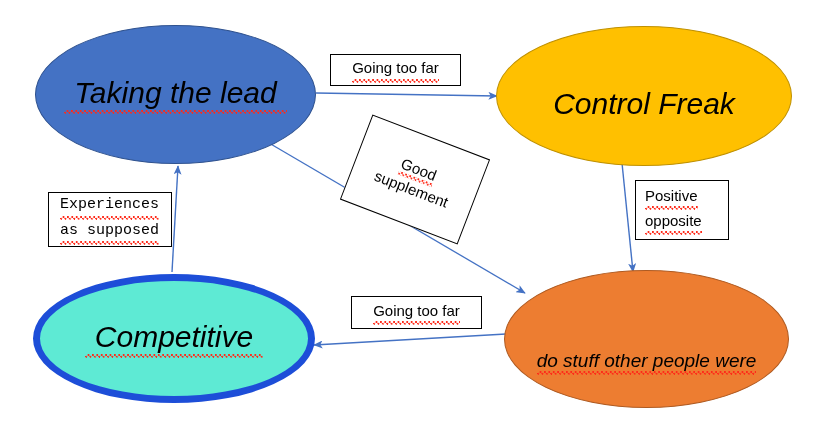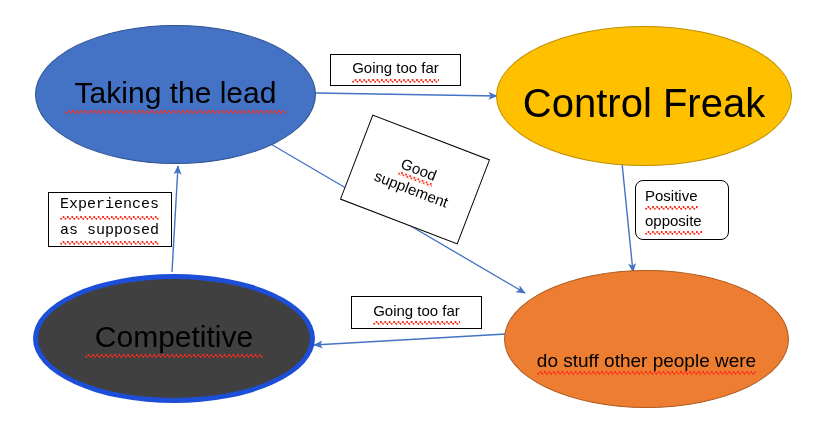--- a/index.html
+++ b/index.html
@@ -32,20 +32,21 @@
     justify-content: center;
     border-radius: 50%;
     box-sizing: border-box;
     text-align: center;
   }
   .node-label {
     color: #000000;
     line-height: 1.18;
     padding: 0 10px;
     white-space: pre-line;
+    font-style: italic;
   }
   
   .sp {
     background-image:
       radial-gradient(circle at 1.1px 2.6px, #ff2a19 0.95px, rgba(255,255,255,0) 1.15px),
       radial-gradient(circle at 3.3px 0.9px, #ff2a19 0.95px, rgba(255,255,255,0) 1.15px);
     background-size: 4.4px 4px;
     background-repeat: repeat-x;
     background-position: 0 100%;
     padding-bottom: 4px;
@@ -54,25 +55,25 @@
     left: 35px; top: 25px; width: 281px; height: 139px;
     background: #4472C4;
     border: 1px solid #2F528F;
   }
   .node-blue .node-label { font-size: 30px; }
   .node-amber {
     left: 496px; top: 26px; width: 296px; height: 140px;
     background: #FFC000;
     border: 1px solid #BF9000;
   }
-  .node-amber .node-label { font-size: 40px; margin-top: 16px; }
+  .node-amber .node-label { font-size: 30px; margin-top: 16px; }
   .node-green {
     left: 33px; top: 274px; width: 282px; height: 129px;
-    background: #404040;
-    border: 5px solid #1d4ed8;
+    background: #5eead4;
+    border: 7px solid #1d4ed8;
   }
   .node-green .node-label { font-size: 30px; }
   .node-orange {
     left: 504px; top: 270px; width: 285px; height: 138px;
     background: #ED7D31;
     border: 1px solid #AE5A21;
   }
   .node-orange .node-label { font-size: 19px; }
   .label-box {
     position: absolute;
@@ -98,21 +99,20 @@
   .lb-experiences {
     left: 48px; top: 192px; width: 124px; height: 55px;
     align-items: flex-start;
     padding-left: 11px;
     font-family: Liberation Mono, monospace;
   }
   .lb-positive {
     left: 635px; top: 180px; width: 94px; height: 60px;
     align-items: flex-start;
     padding-left: 9px;
-    border-radius: 8px;
   }
   .lb-supplement {
     left: 352px; top: 134px; width: 126px; height: 91px;
     transform: rotate(21deg);
     align-items: center;
     padding-left: 0;
     line-height: 1.35;
   }
   .lb-supplement .inner {
     width: 100%;

